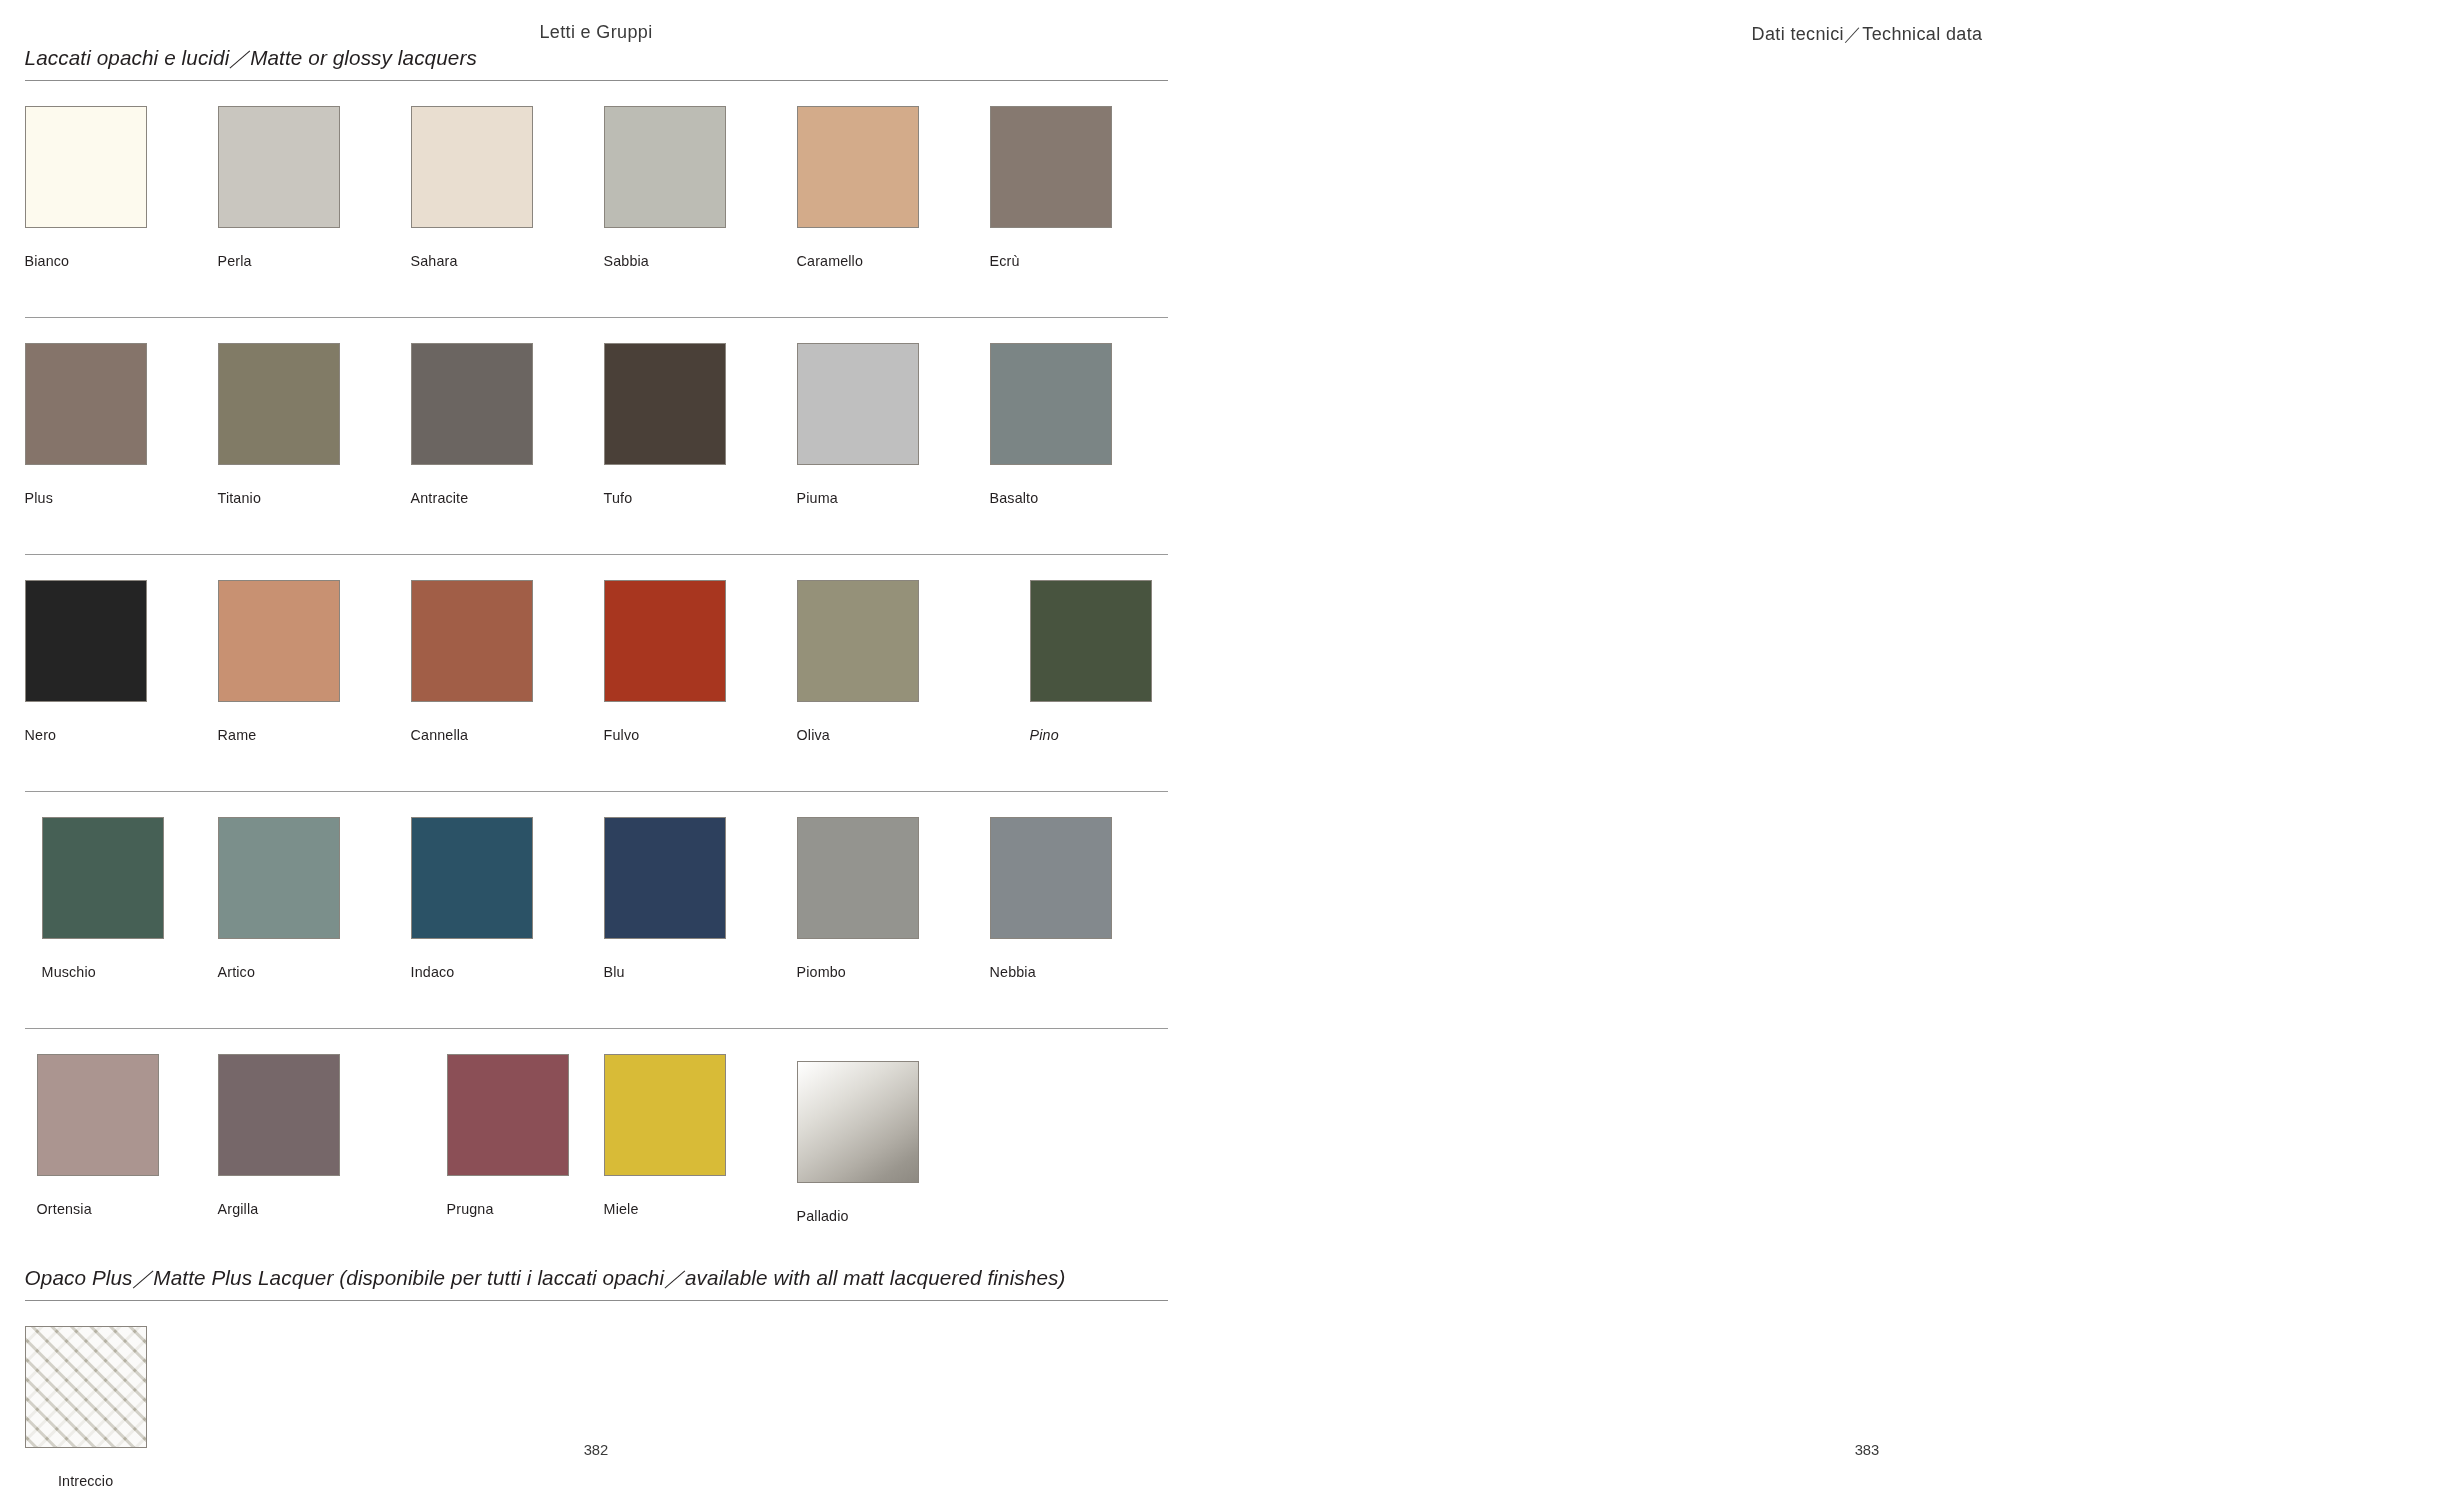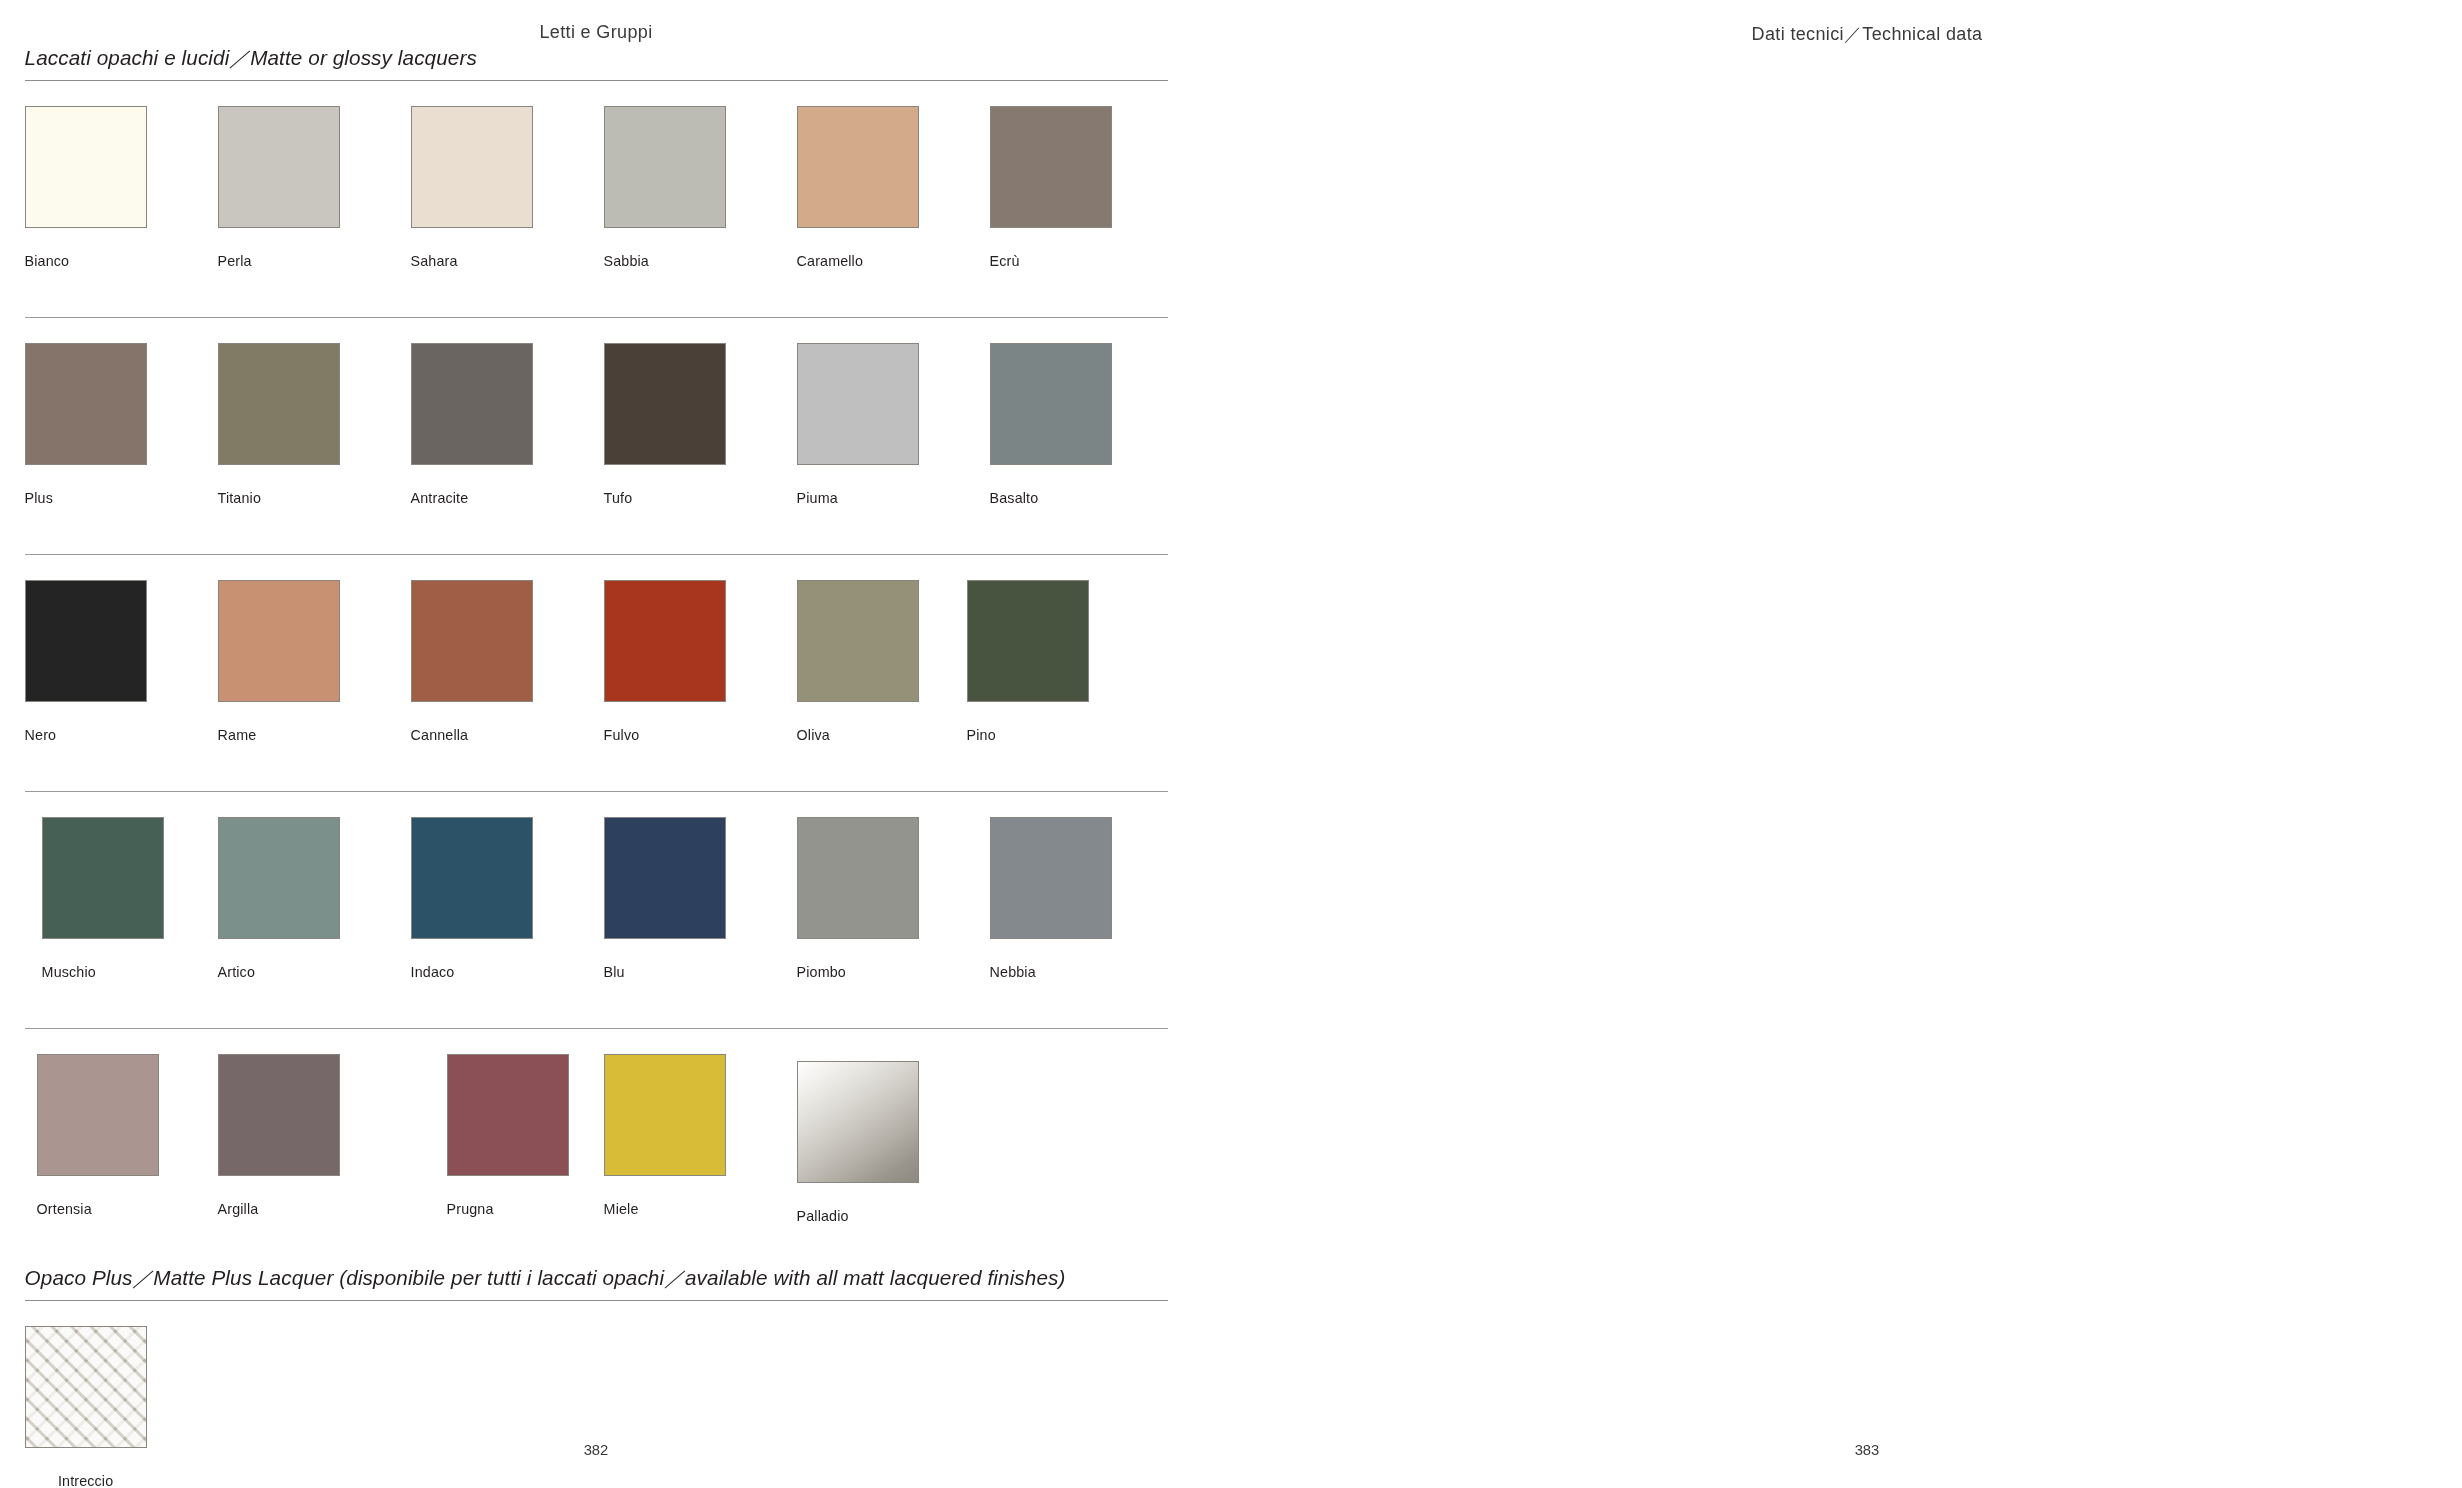--- a/index.html
+++ b/index.html
@@ -210,21 +210,21 @@
           <div class="cell-label">Cannella</div>
         </div>
         <div class="cell" style="left: 579px;">
           <div class="chip" style="background: rgb(168, 54, 31);"></div>
           <div class="cell-label">Fulvo</div>
         </div>
         <div class="cell" style="left: 772px;">
           <div class="chip" style="background: rgb(149, 145, 121);"></div>
           <div class="cell-label">Oliva</div>
         </div>
-        <div class="cell" style="left: 942px;">
+        <div class="cell" style="left: 1005px; font-style: italic;">
           <div class="chip" style="background: rgb(72, 84, 63);"></div>
           <div class="cell-label">Pino</div>
         </div>
       </div>
       <div class="rule thin"></div>
       <div class="swatch-row">
         <div class="cell" style="left: 0px; margin-left: 17px;">
           <div class="chip" style="background: rgb(70, 96, 85);"></div>
           <div class="cell-label">Muschio</div>
         </div>

